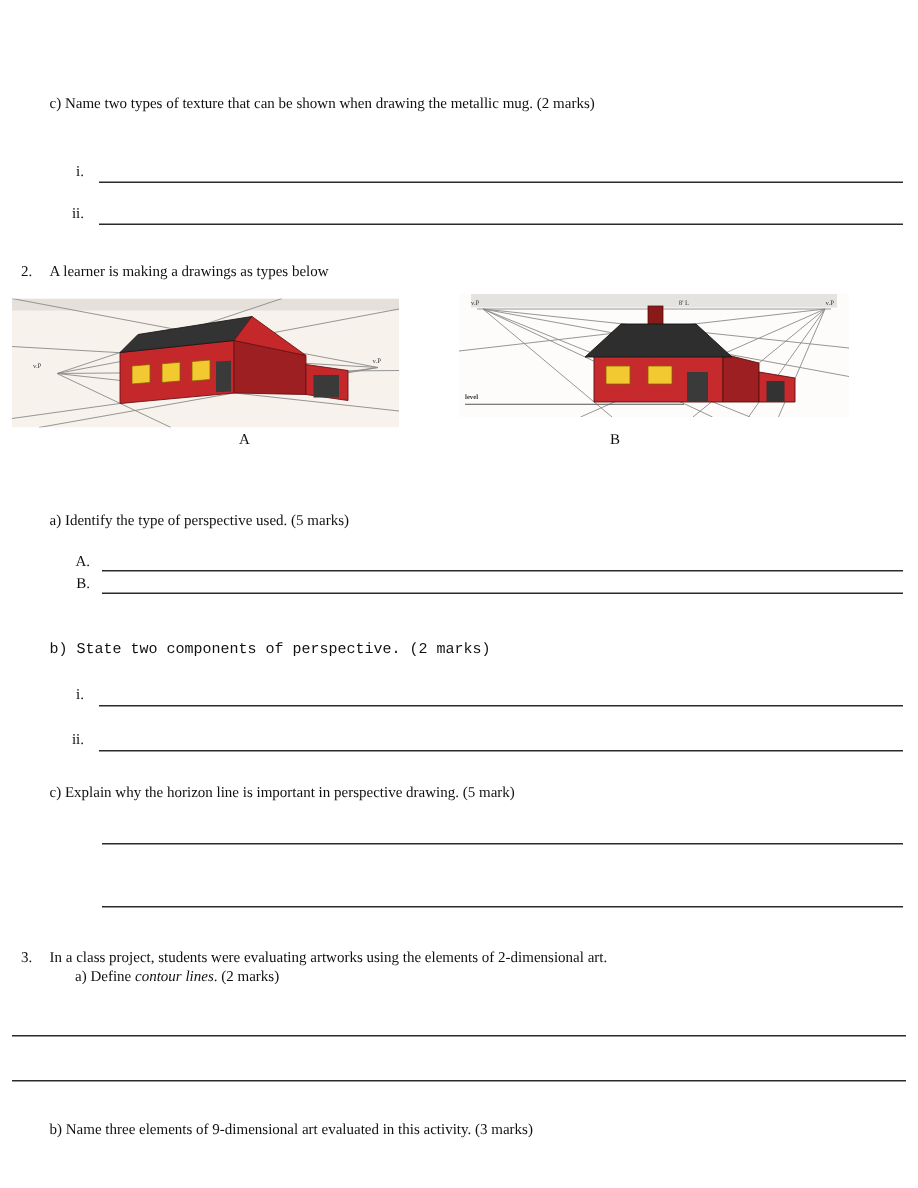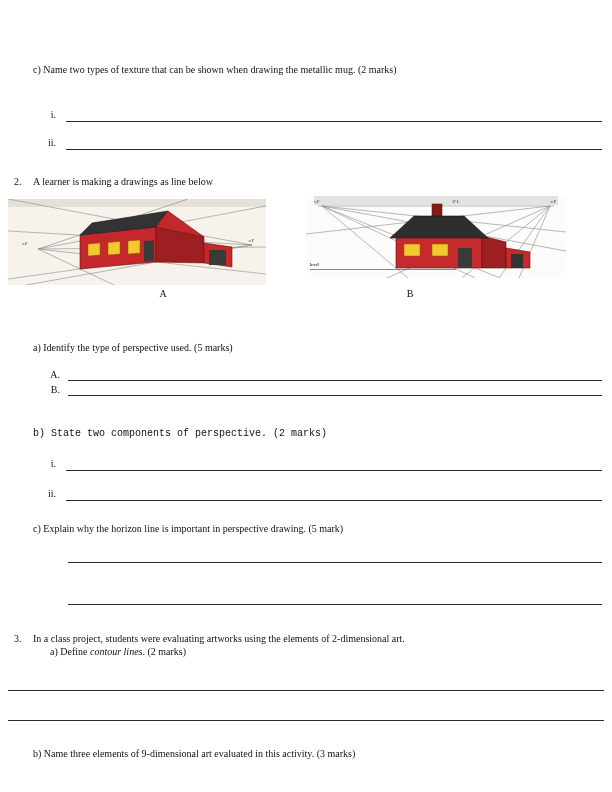--- a/index.html
+++ b/index.html
@@ -27,21 +27,21 @@
 
   <div class="abs" style="left:33px;top:64px;">c) Name two types of texture that can be shown when drawing the metallic mug. (2 marks)</div>
 
   <span class="lbl" style="left:30px;top:109px;width:26px;">i.</span>
   <div class="aline" style="left:66px;top:121px;width:536px;"></div>
 
   <span class="lbl" style="left:30px;top:137px;width:26px;">ii.</span>
   <div class="aline" style="left:66px;top:149px;width:536px;"></div>
 
   <span class="abs" style="left:14px;top:176px;">2.</span>
-  <div class="abs" style="left:33px;top:176px;">A learner is making a drawings as line below</div>
+  <div class="abs" style="left:33px;top:176px;">A learner is making a drawings as types below</div>
 
   <div class="fig" style="left:8px;top:199px;width:258px;height:86px;">
     <svg viewBox="0 0 258 86">
       <rect x="0" y="0" width="258" height="86" fill="#f7f2ec"></rect>
       <rect x="0" y="0" width="258" height="8" fill="#d8d4cf" opacity="0.6"></rect>
 
       <g stroke="#8a8a8a" stroke-width="0.6">
         <line x1="30" y1="50" x2="180" y2="0"></line>
         <line x1="30" y1="50" x2="106" y2="86"></line>
         <line x1="30" y1="50" x2="258" y2="7"></line>

